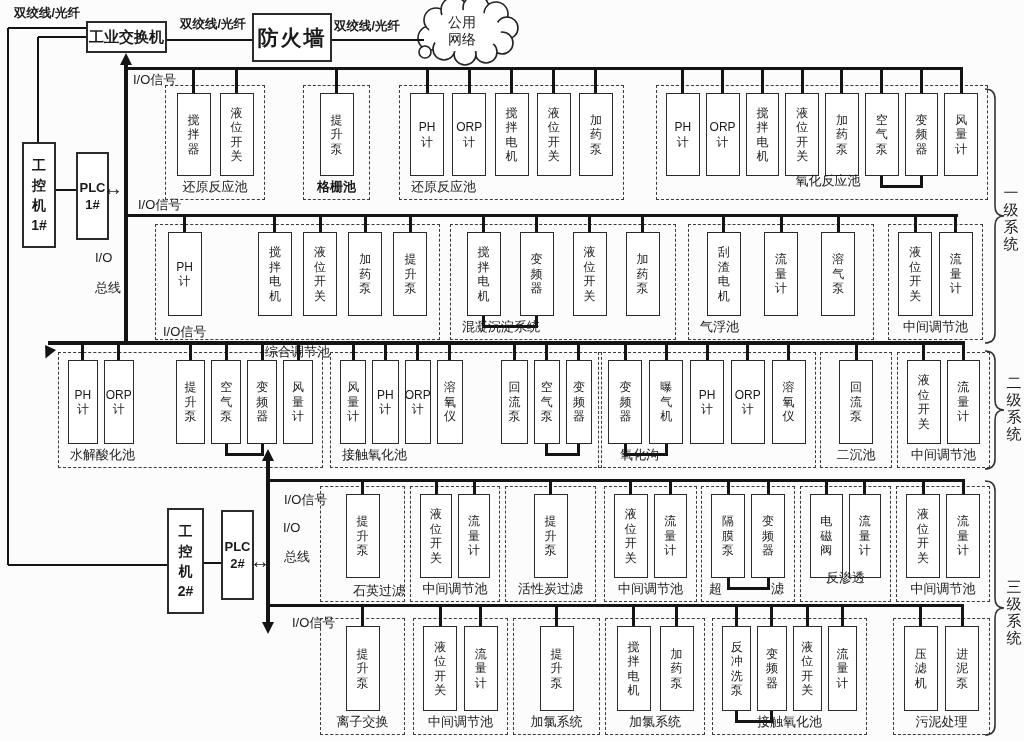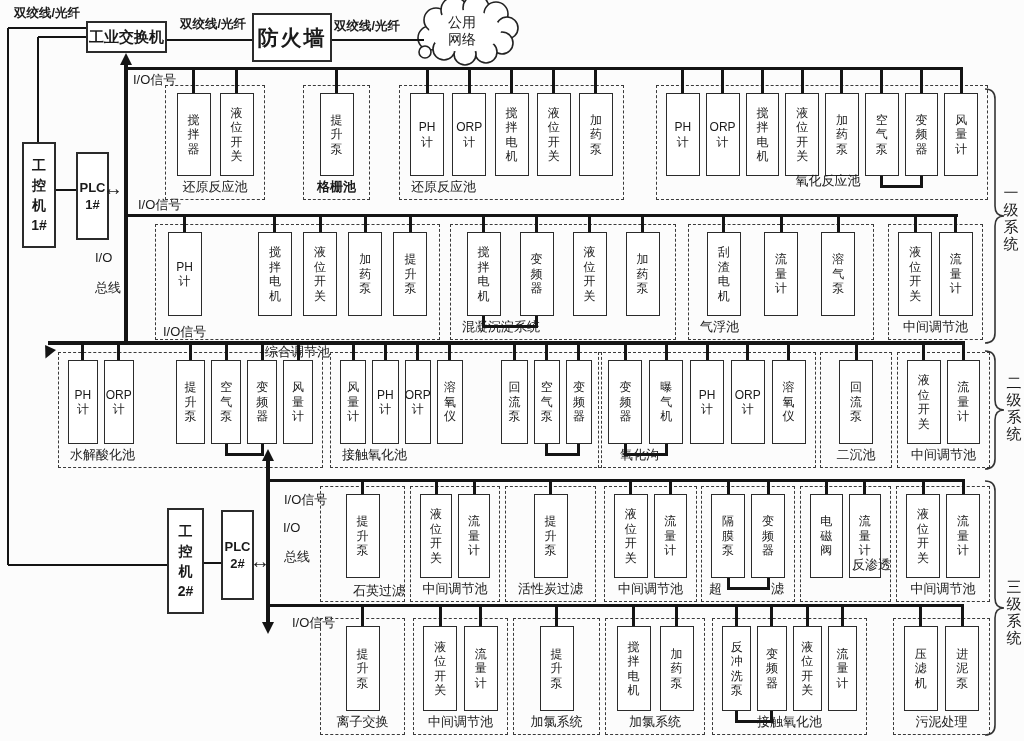--- a/index.html
+++ b/index.html
@@ -384,21 +384,21 @@
       <div class="glabel" style="left: 771px; top: 581px;">滤</div>
       <div class="group" style="left: 800px; top: 486px; width: 91px; height: 116px;"></div>
       <div class="device" style="left: 810px; top: 494px; width: 32.5px; height: 84px;">电
 磁
 阀</div>
       <div class="line" style="left: 824.75px; top: 480px; width: 3px; height: 14px;"></div>
       <div class="device" style="left: 848.5px; top: 494px; width: 32.5px; height: 84px;">流
 量
 计</div>
       <div class="line" style="left: 863.25px; top: 480px; width: 3px; height: 14px;"></div>
-      <div class="glabel" style="left: 800px; top: 557px; width: 91px; text-align: right;">反渗透</div>
+      <div class="glabel" style="left: 800px; top: 570px; width: 91px; text-align: center;">反渗透</div>
       <div class="group" style="left: 896px; top: 486px; width: 94px; height: 116px;"></div>
       <div class="device" style="left: 906px; top: 494px; width: 34px; height: 84px;">液
 位
 开
 关</div>
       <div class="line" style="left: 921.5px; top: 480px; width: 3px; height: 14px;"></div>
       <div class="device" style="left: 946px; top: 494px; width: 34px; height: 84px;">流
 量
 计</div>
       <div class="line" style="left: 961.5px; top: 480px; width: 3px; height: 14px;"></div>

